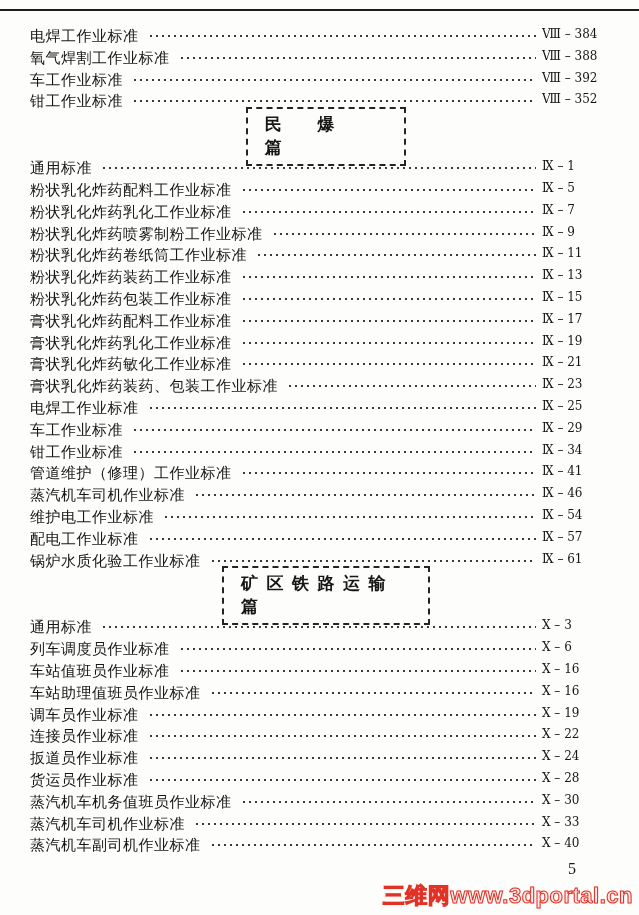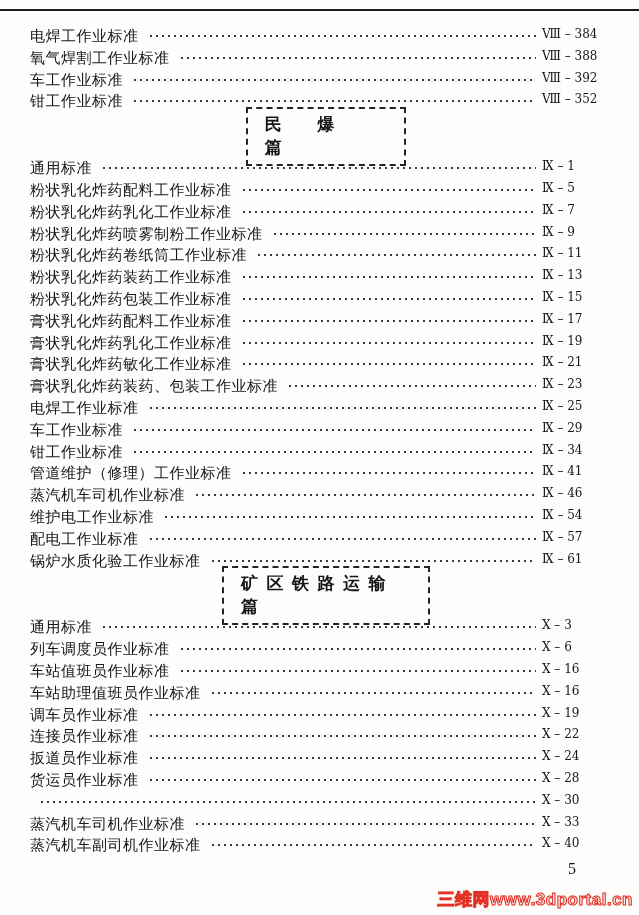--- a/index.html
+++ b/index.html
@@ -39,21 +39,21 @@
   }
   .hdr-label-b { letter-spacing:2.1em; margin-right:-2.1em;text-align:right; }
   .hdr-label-c { letter-spacing:0.5em; margin-right:-0.5em; }
   .page-num {
     text-align:right; padding-right:46px; margin-top:2px;
     font-size:16px;
   }
   .watermark {
     position:absolute; right:6px; bottom:4px;
     font-family:"Liberation Sans","DejaVu Sans",sans-serif;
-    font-weight:bold; font-size:17px; letter-spacing:0.5px;
+    font-weight:bold; font-size:22px; letter-spacing:0.5px;
     color:#fdeceb;
     -webkit-text-stroke:1px #e23226;
     text-shadow:0 0 1px #e23226;
   }
 </style>
 </head>
 <body>
 
 <div class="page">
   <div class="top-rule"></div>
@@ -219,20 +219,21 @@
         <span class="t">扳道员作业标准</span>
         <span class="l"></span>
         <span class="p">Ⅹ – 24</span>
       </div>
     <div class="row">
         <span class="t">货运员作业标准</span>
         <span class="l"></span>
         <span class="p">Ⅹ – 28</span>
       </div>
     <div class="row">
+        <span class="t">蒸汽机车机务值班员作业标准</span>
         <span class="l"></span>
         <span class="p">Ⅹ – 30</span>
       </div>
     <div class="row">
         <span class="t">蒸汽机车司机作业标准</span>
         <span class="l"></span>
         <span class="p">Ⅹ – 33</span>
       </div>
     <div class="row">
         <span class="t">蒸汽机车副司机作业标准</span>

